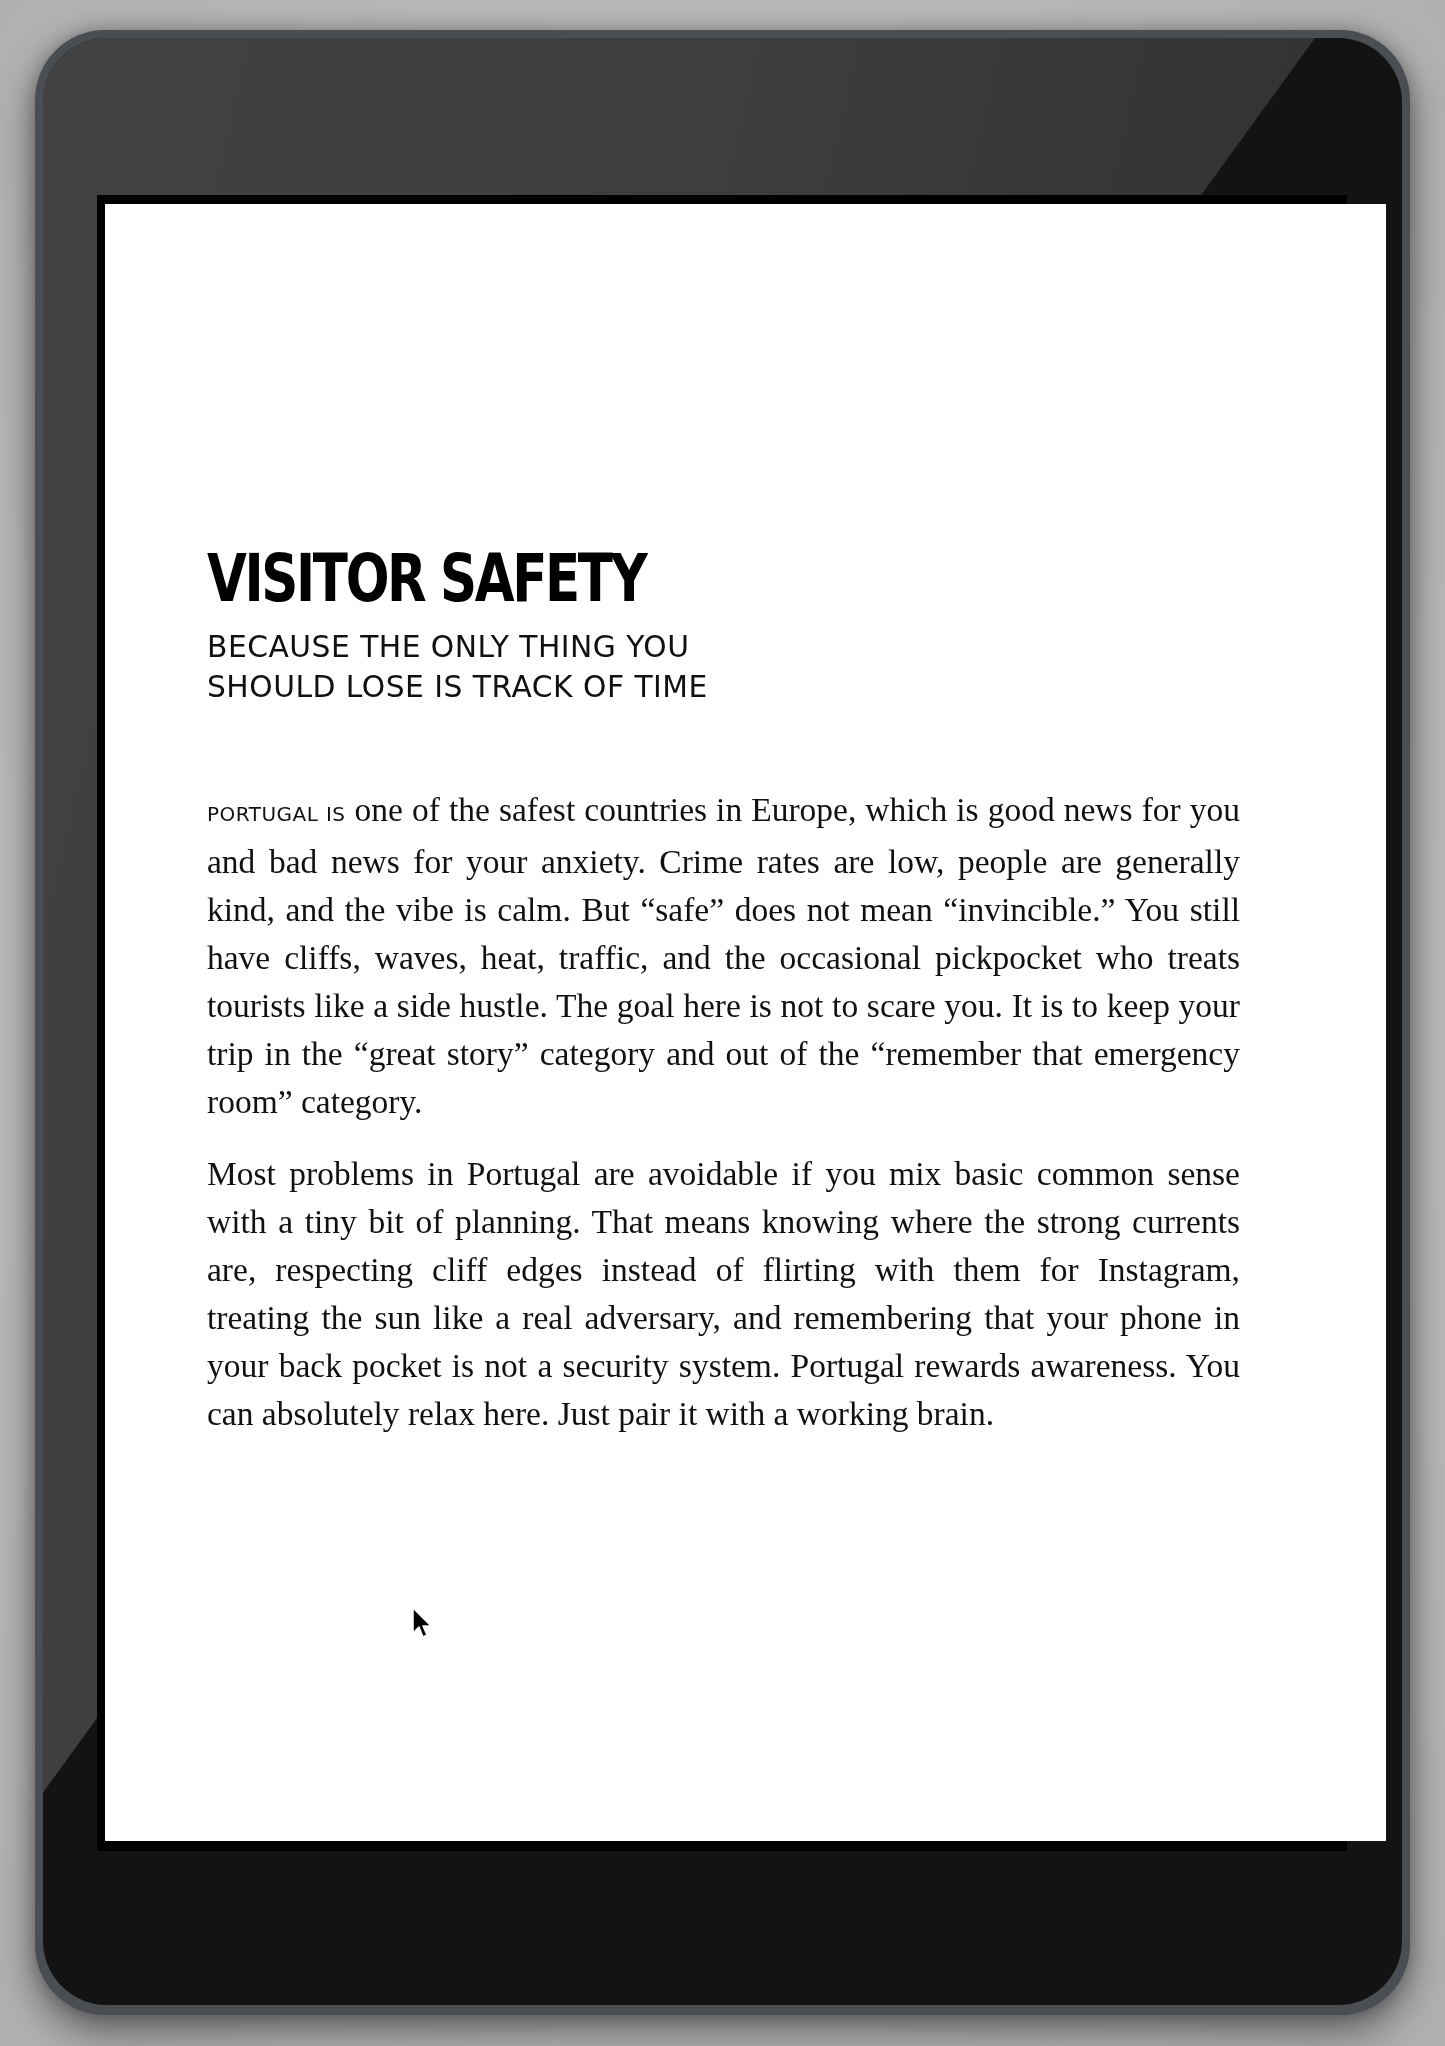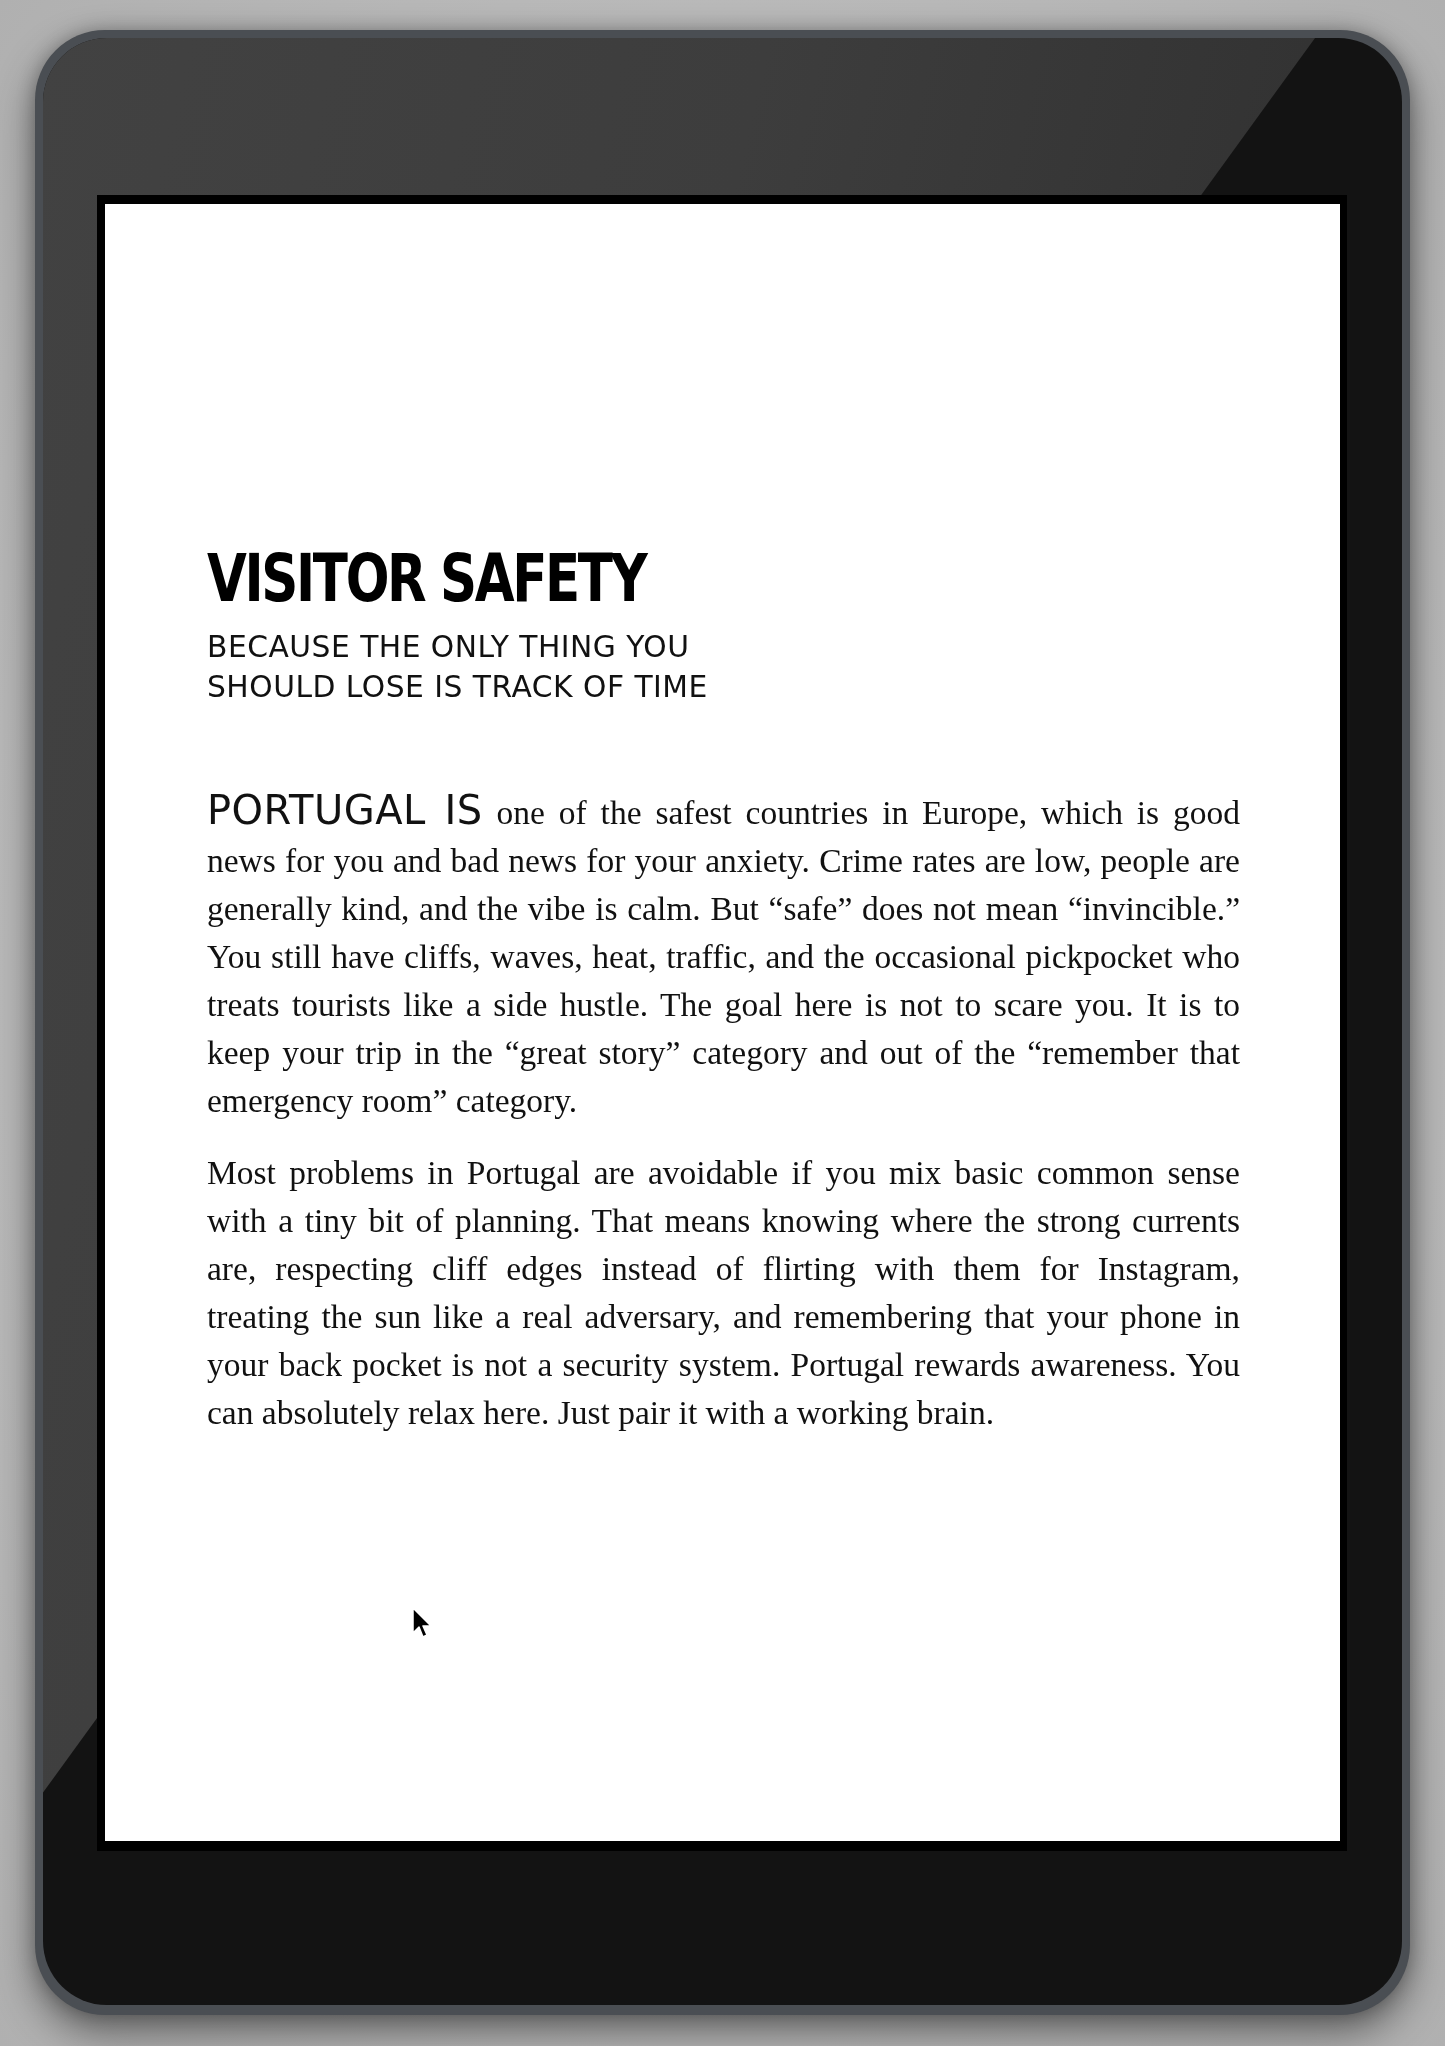--- a/index.html
+++ b/index.html
@@ -23,21 +23,21 @@
       position: absolute; inset: 0;
       background: linear-gradient(103deg, #424242 0%, #3d3d3d 40%, #333 70%, #2f2f2f 100%);
       clip-path: polygon(0 0, 93.6% 0, 0 89.2%);
     }
     .screen-frame {
       position: absolute; left: 97px; top: 195px; width: 1250px; height: 1656px;
       background: #000;
     }
     .screen {
       position: absolute; left: 105px; top: 204px; width: 1235px; height: 1637px;
-      background: #fff; overflow: hidden;
+      background: #fff; overflow: hidden; padding-left: 46px;
     }
     .page {
       position: absolute; left: 102px; top: 340px; width: 1033px;
       color: #111;
     }
     .title {
       font-family: "DejaVu Sans", sans-serif; font-weight: 700;
       font-size: 66px; line-height: 70px; letter-spacing: -3px;
       transform: scaleX(0.78); transform-origin: left center;
       white-space: nowrap; margin: 0; color: #000;
@@ -47,21 +47,21 @@
       font-size: 31px; line-height: 40px; letter-spacing: 0.5px;
       margin: 12px 0 0 0; color: #111; white-space: pre-line;
       transform: scaleX(0.96); transform-origin: left center;
     }
     .para {
       font-family: "Liberation Serif", serif; font-size: 33.5px; line-height: 48px;
       text-align: justify; margin: 0 0 24px 0; color: #111;
     }
     .para.first { margin-top: 80px; }
     .lead {
-      font-family: "DejaVu Sans", sans-serif; font-size: 40px; letter-spacing: 0.5px;
+      font-family: "DejaVu Sans", sans-serif; font-size: 20px; letter-spacing: 0.5px;
       font-weight: 400;
     }
     .cursor {
       position: absolute; left: 412px; top: 1607px; width: 22px; height: 34px; pointer-events: none;
     }
   </style>
 </head>
 <body>
 
 <div class="device">

